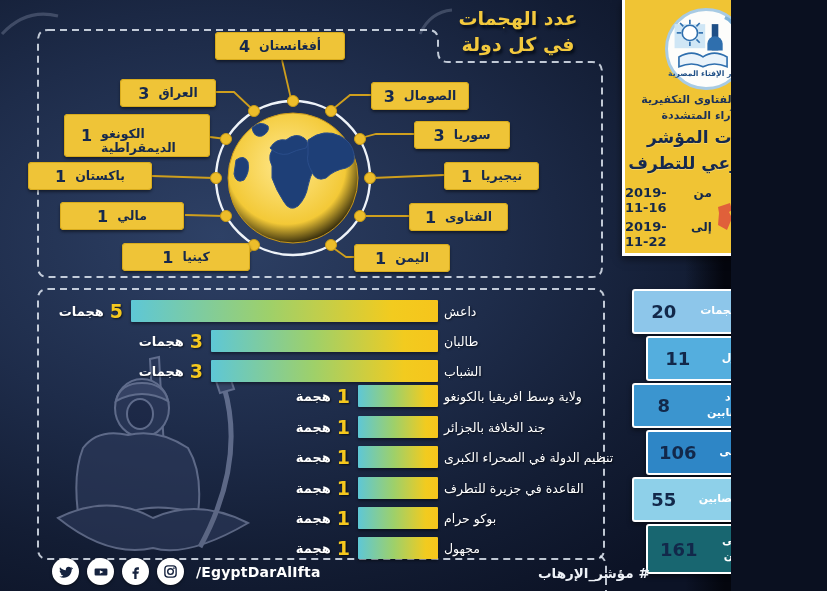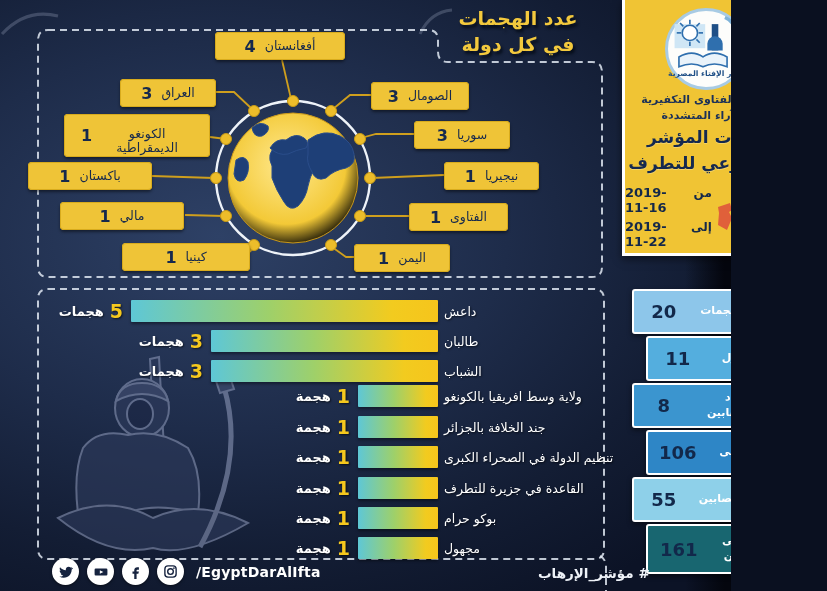--- a/index.html
+++ b/index.html
@@ -12,21 +12,21 @@
   svg{position:absolute;overflow:visible;}
   
   .main-title{position:absolute;left:438px;top:6px;width:160px;text-align:center;
     color:#f3c93d;font-weight:bold;font-size:19px;line-height:1.35;
     text-shadow:2px 3px 3px rgba(4,9,20,.85);z-index:5;}
   
   .country-box{position:absolute;background:#efc437;border-radius:4px;
     box-shadow:0 2px 3px rgba(0,0,0,.45), inset 0 0 0 1px #d8ab1d;
     display:flex;flex-direction:row;align-items:center;justify-content:center;
     gap:9px;color:#16294d;z-index:4;direction:rtl;padding:1px 4px;box-sizing:border-box;}
-  .country-name{font-size:12.5px;font-weight:normal;line-height:1.15;text-align:center;}
+  .country-name{font-size:12.5px;font-weight:bold;line-height:1.15;text-align:left;}
   .country-count{font-size:16px;font-weight:bold;}
   
   .brand-panel{position:absolute;left:622px;top:0;width:167px;height:256px;
     background:#f0c434;border:3px solid #fff;border-top:none;box-sizing:border-box;
     display:flex;flex-direction:column;align-items:center;z-index:6;
     box-shadow:0 3px 8px rgba(0,0,0,.5);}
   .logo-wrap{margin-top:8px;width:76px;height:76px;border-radius:50%;background:#fdfdfb;
     border:3px solid #a8cbe4;position:relative;}
   .org-line{color:#1c3158;font-weight:bold;font-size:11px;margin-top:2px;line-height:1.5;}
   .panel-title{color:#15294e;font-weight:bold;font-size:17px;line-height:1.55;text-align:center;

